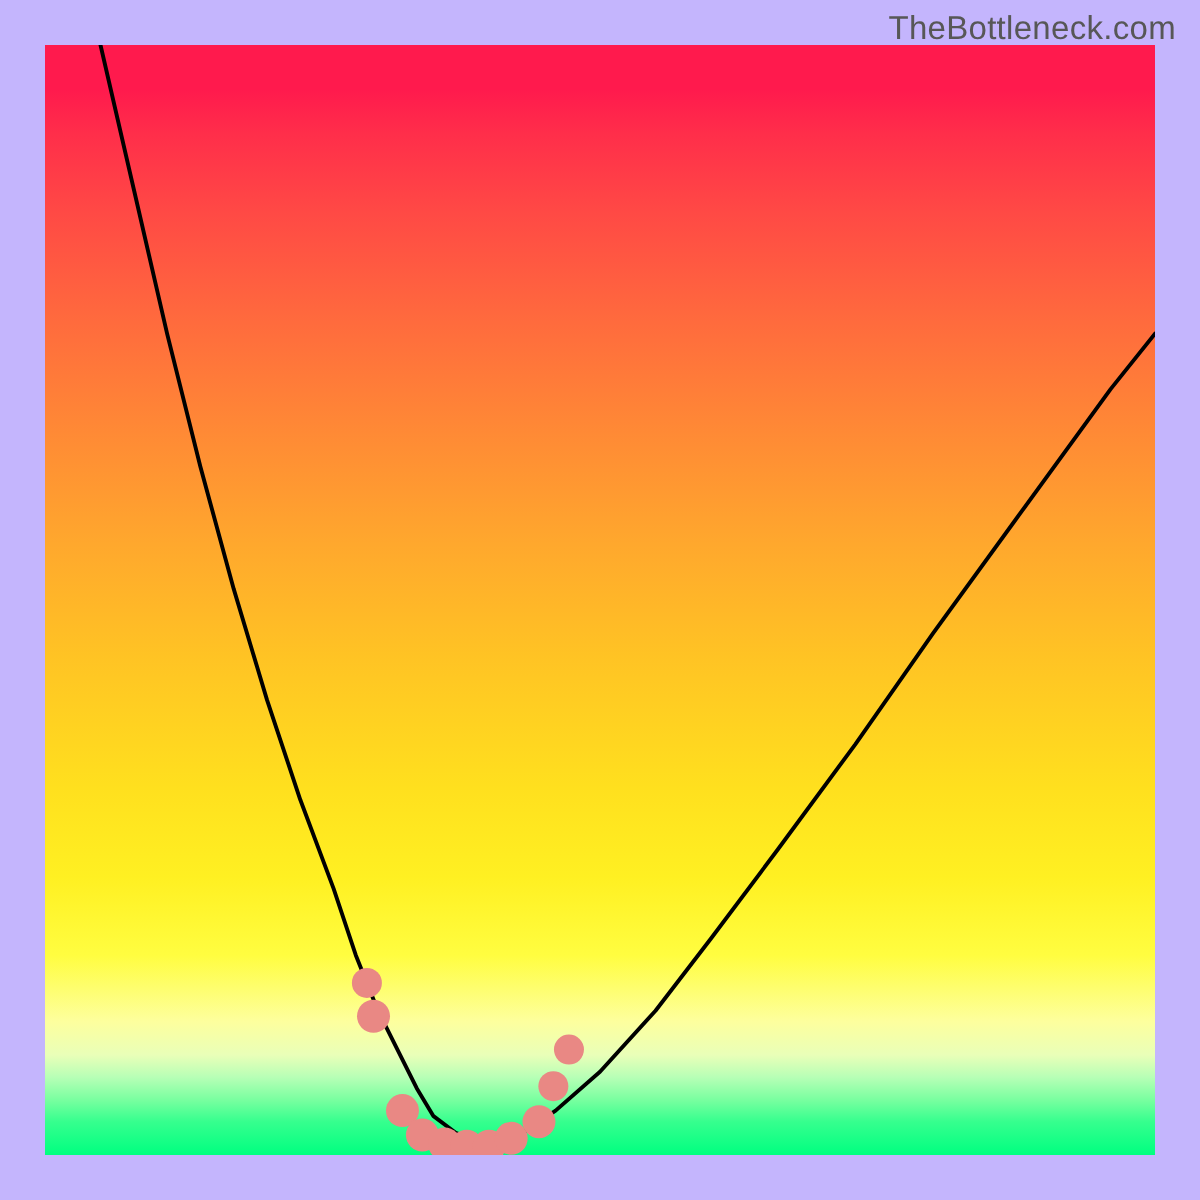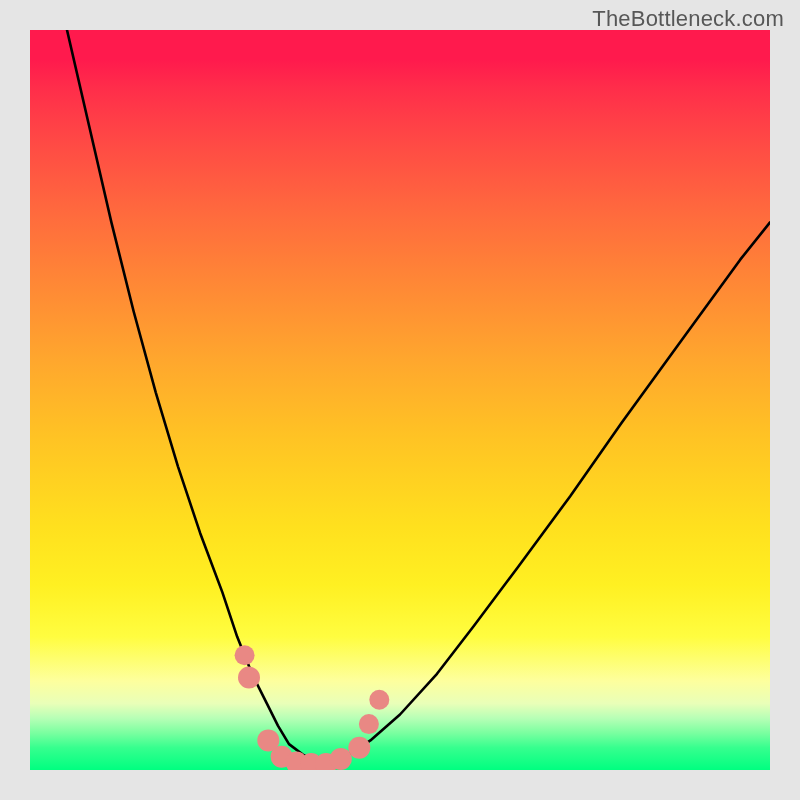--- a/index.html
+++ b/index.html
@@ -1,20 +1,20 @@
 <!DOCTYPE html>
 <html><head>
 <meta charset="utf-8">
 <style>
   * { margin: 0; padding: 0; box-sizing: border-box; }
   html, body { width: 800px; height: 800px; overflow: hidden; background: #000; }
   .container {
     width: 800px;
     height: 800px;
-    background: #e5e5e5;
+    background: #c4b5fd;
     position: relative;
   }
   .watermark {
     position: absolute;
     top: 6px;
     right: 16px;
     color: #575757;
     font-family: Arial, Helvetica, sans-serif;
     font-size: 22px;
     font-weight: 500;

